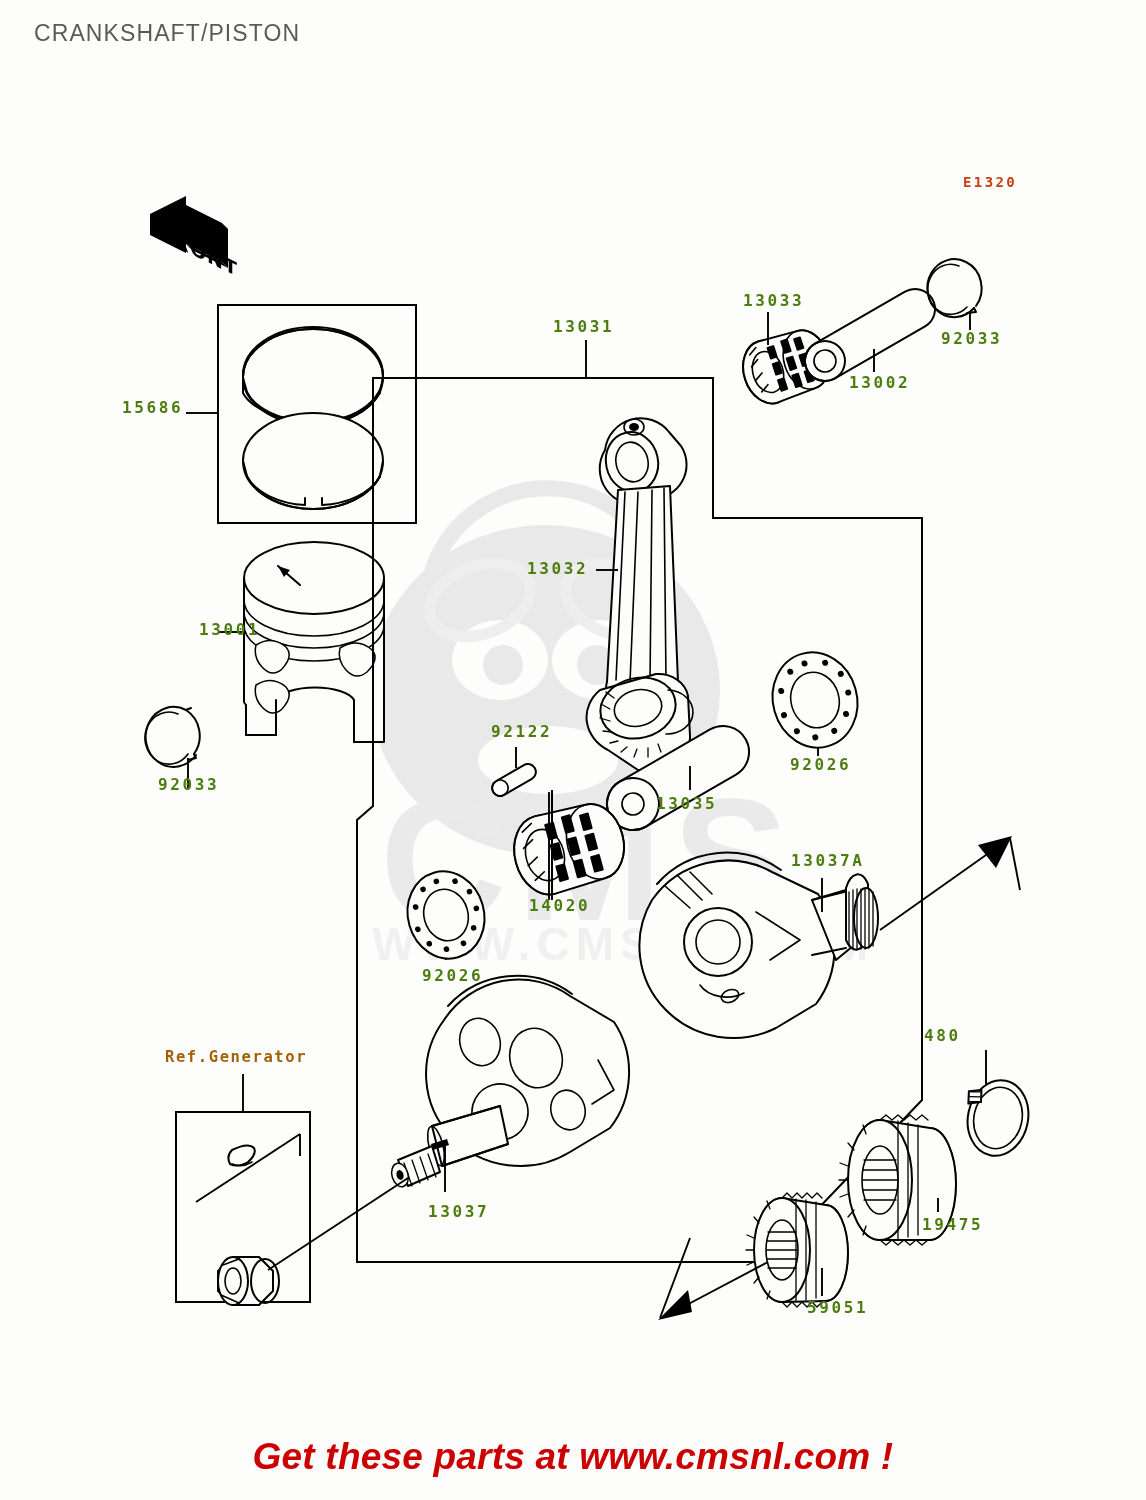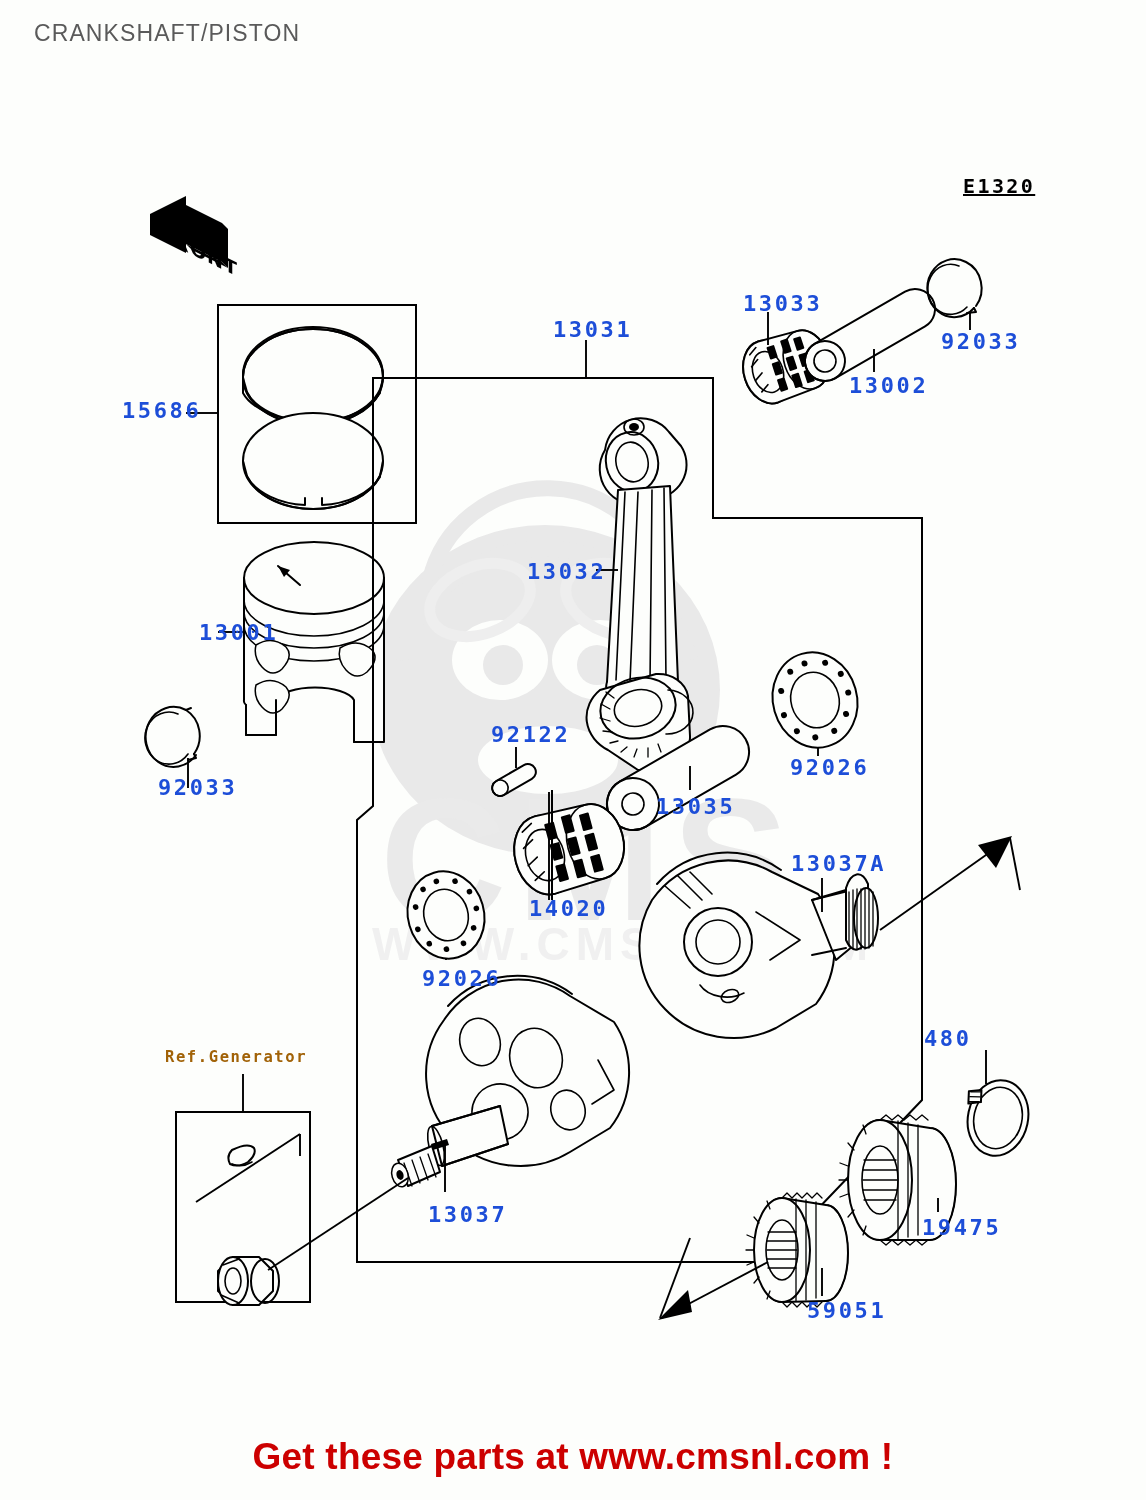--- a/index.html
+++ b/index.html
@@ -15,40 +15,41 @@
   #sheet{position:absolute;left:0;top:0;width:1146px;height:1500px;}
   #page-title{
     position:absolute;left:34px;top:20px;
     font-size:23px;letter-spacing:1.1px;
     color:#5a5a5a;font-weight:400;
     font-family:"Liberation Sans", sans-serif;
     white-space:nowrap;
   }
   #diagram-code{
     position:absolute;left:963px;top:174px;
-    font-size:20px;letter-spacing:2.4px;font-weight:bold;
+    font-size:14px;letter-spacing:2.4px;font-weight:bold;
     font-family:"DejaVu Sans Mono", monospace;
-    color:#000000;white-space:nowrap;text-decoration:underline;
+    color:#c2410c;white-space:nowrap;
   }
   #footer-cta{
     position:absolute;left:0;top:1436px;width:1146px;
     text-align:center;
     font-size:37px;font-weight:bold;
     color:#cc0000;
     font-family:"Liberation Sans", sans-serif;
     letter-spacing:0.2px;
     white-space:nowrap;
+    font-style:italic;
   }
   .plabel{
     position:absolute;
     font-family:"DejaVu Sans Mono", monospace;
-    font-size:22px;
+    font-size:16px;
     font-weight:bold;
     letter-spacing:2.6px;
-    color:#1d4ed8;
+    color:#4d7c0f;
     white-space:nowrap;
     line-height:1;
   }
   .reflabel{
     position:absolute;
     font-family:"DejaVu Sans Mono", monospace;
     font-size:15.5px;
     font-weight:bold;
     letter-spacing:1.6px;
     color:#a16207;

